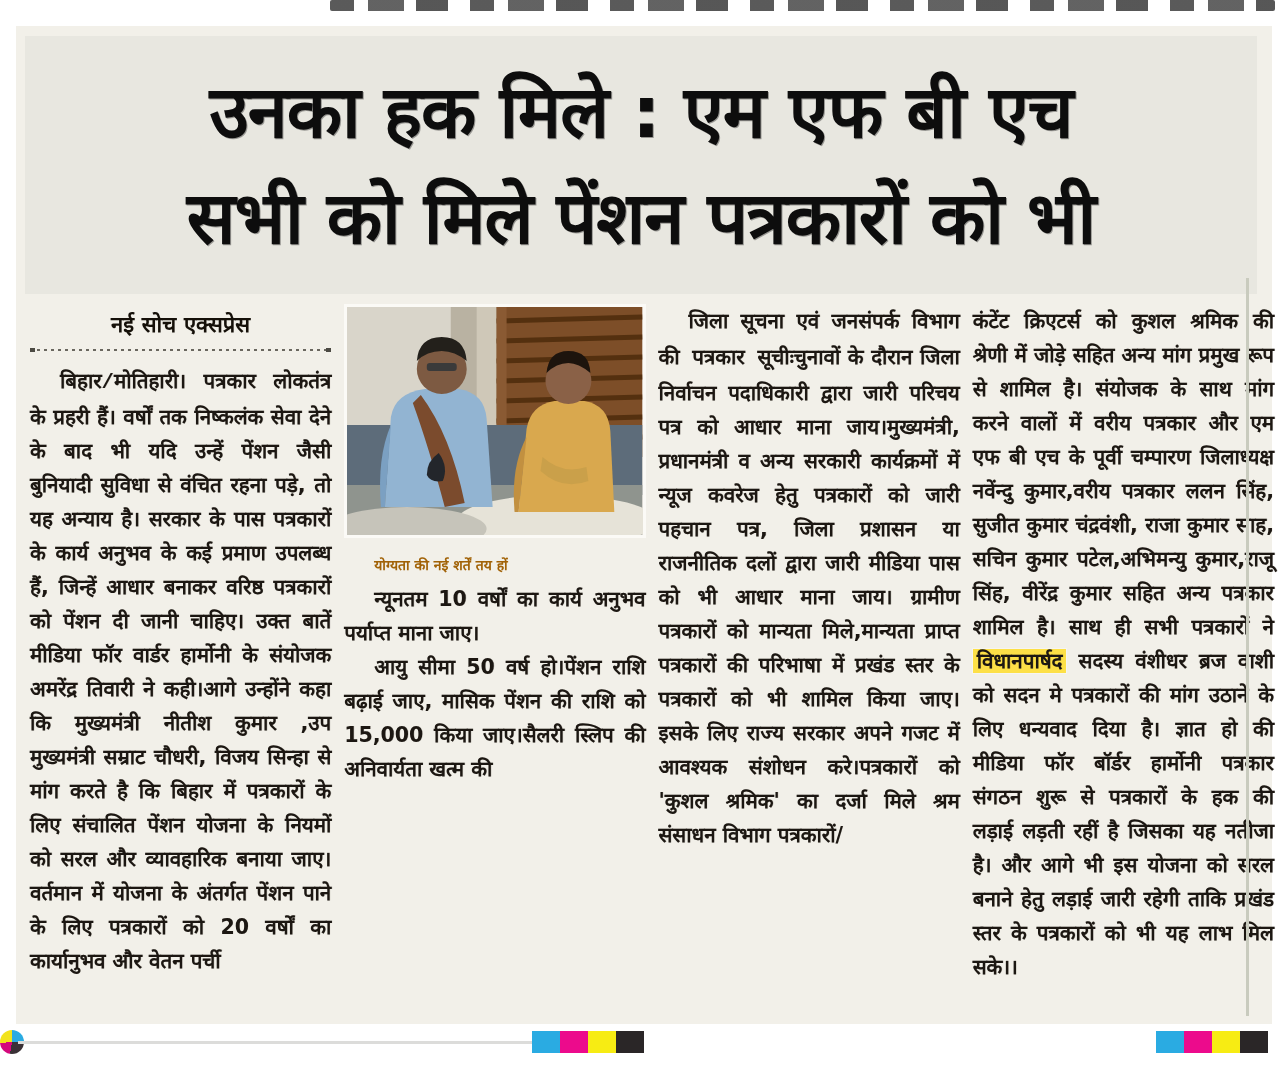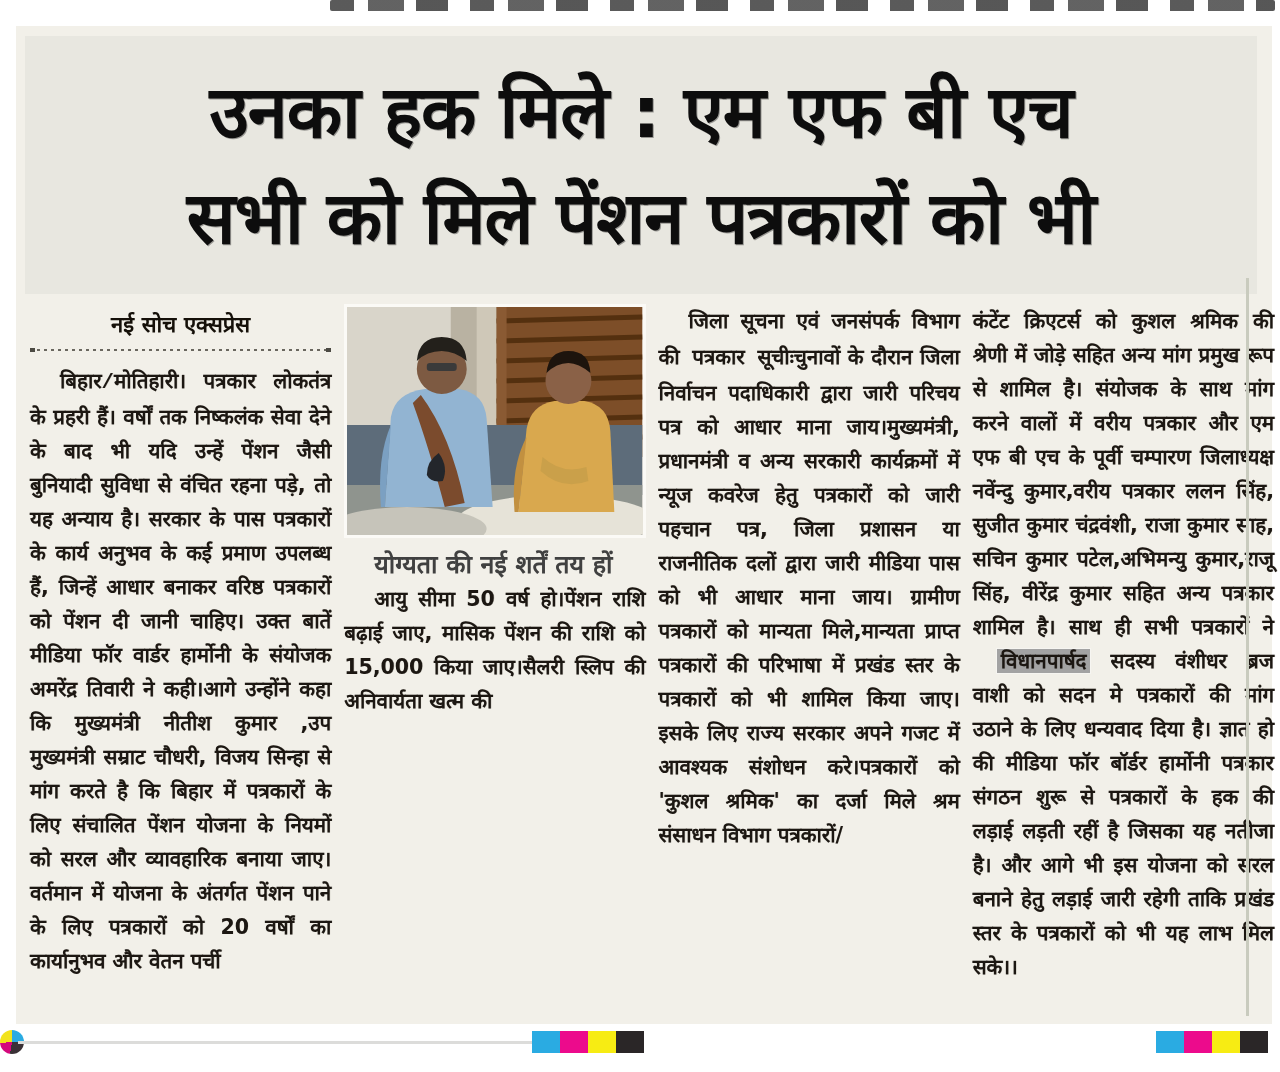--- a/index.html
+++ b/index.html
@@ -39,24 +39,24 @@
 
   .byline { text-align:center; font-size:22px; font-weight:800; color:#151009;
             padding-top:4px; }
   .dotted-rule { margin-top:10px; margin-bottom:12px; height:4px; position:relative;
     background:repeating-linear-gradient(90deg,#6a675f 0 3px, rgba(0,0,0,0) 3px 7px);
     background-size:auto 2px; background-repeat:repeat-x; background-position:0 1px; }
   .dotted-rule::before,.dotted-rule::after { content:""; position:absolute; top:0;
     width:5px; height:4px; background:#4c4a43; }
   .dotted-rule::before { left:0; } .dotted-rule::after { right:0; }
 
-  .subhead { font-weight:800; font-size:25px; line-height:34px; color:#404040;
+  .subhead { font-weight:800; font-size:14px; line-height:34px; color:#a16207;
              text-indent:30px; }
 
-  .highlight-patch { background:#a3a3a3; padding:0 4px; box-shadow:0 0 0 1px #f6f5f1;margin-left:24px; }
+  .highlight-patch { background:#fde047; padding:0 4px; box-shadow:0 0 0 1px #f6f5f1; }
 
   
   .photo-frame { width:100%; height:234px; background:#fbfaf6; padding:3px;
                  margin-bottom:10px; }
   .photo-frame svg { width:100%; height:100%; display:block; }
 
   
   .v-rule { position:absolute; left:1246px; top:278px; width:3px; height:738px;
             background:#c9cbbe; }
 
@@ -129,20 +129,21 @@
             <path d="M92 146 q10 14 4 28 q-12 2 -16 -6 q0 -14 12 -22Z" fill="#23262b"></path>
 
             <path d="M172 205 L180 122 Q184 98 208 94 L238 94 Q262 98 264 124 L268 205 Z" fill="#d9a84e"></path>
             <path d="M172 205 L180 130 Q164 160 168 205 Z" fill="#c29040"></path>
             <circle cx="222" cy="74" r="23" fill="#8a6147"></circle>
             <path d="M200 66 Q202 44 222 44 Q243 44 244 66 Q232 56 222 56 Q210 56 200 66Z" fill="#1d140d"></path>
             <path d="M196 150 q20 18 44 10 l2 14 q-26 10 -48 -10Z" fill="#caa04a"></path>
           </svg>
         </div>
         <p class="subhead">योग्यता की नई शर्तें तय हों</p>
+        <p class="body-text indent">न्यूनतम 10 वर्षों का कार्य अनुभव पर्याप्त माना जाए।</p>
         <p class="body-text indent">आयु सीमा 50 वर्ष हो।पेंशन राशि बढ़ाई जाए, मासिक पेंशन की राशि को 15,000 किया जाए।सैलरी स्लिप की अनिवार्यता खत्म की</p>
       </div>
 
       <div class="col">
         <p class="body-text indent"><span class="lead-bold">जिला सूचना एवं जनसंपर्क विभाग की पत्रकार सूचीः</span><span>चुनावों के दौरान जिला निर्वाचन पदाधिकारी द्वारा जारी परिचय पत्र को आधार माना जाय।मुख्यमंत्री, प्रधानमंत्री व अन्य सरकारी कार्यक्रमों में न्यूज कवरेज हेतु पत्रकारों को जारी पहचान पत्र, जिला प्रशासन या राजनीतिक दलों द्वारा जारी मीडिया पास को भी आधार माना जाय। ग्रामीण पत्रकारों को मान्यता मिले,मान्यता प्राप्त पत्रकारों की परिभाषा में प्रखंड स्तर के पत्रकारों को भी शामिल किया जाए।इसके लिए राज्य सरकार अपने गजट में आवश्यक संशोधन करे।पत्रकारों को 'कुशल श्रमिक' का दर्जा मिले श्रम संसाधन विभाग पत्रकारों/</span></p>
       </div>
 
       <div class="col">
         <p class="body-text"><span>कंटेंट क्रिएटर्स को कुशल श्रमिक की श्रेणी में जोड़े सहित अन्य मांग प्रमुख रूप से शामिल है। संयोजक के साथ मांग करने वालों में वरीय पत्रकार और एम एफ बी एच के पूर्वी चम्पारण जिलाध्यक्ष नवेंन्दु कुमार,वरीय पत्रकार ललन सिंह, सुजीत कुमार चंद्रवंशी, राजा कुमार साह, सचिन कुमार पटेल,अभिमन्यु कुमार,राजू सिंह, वीरेंद्र कुमार सहित अन्य पत्रकार शामिल है। साथ ही सभी पत्रकारों ने </span><span class="highlight-patch">विधानपार्षद</span><span> सदस्य वंशीधर ब्रज वाशी को सदन मे पत्रकारों की मांग उठाने के लिए धन्यवाद दिया है। ज्ञात हो की मीडिया फॉर बॉर्डर हार्मोनी पत्रकार संगठन शुरू से पत्रकारों के हक की लड़ाई लड़ती रहीं है जिसका यह नतीजा है। और आगे भी इस योजना को सरल बनाने हेतु लड़ाई जारी रहेगी ताकि प्रखंड स्तर के पत्रकारों को भी यह लाभ मिल सके।।</span></p>
       </div>

